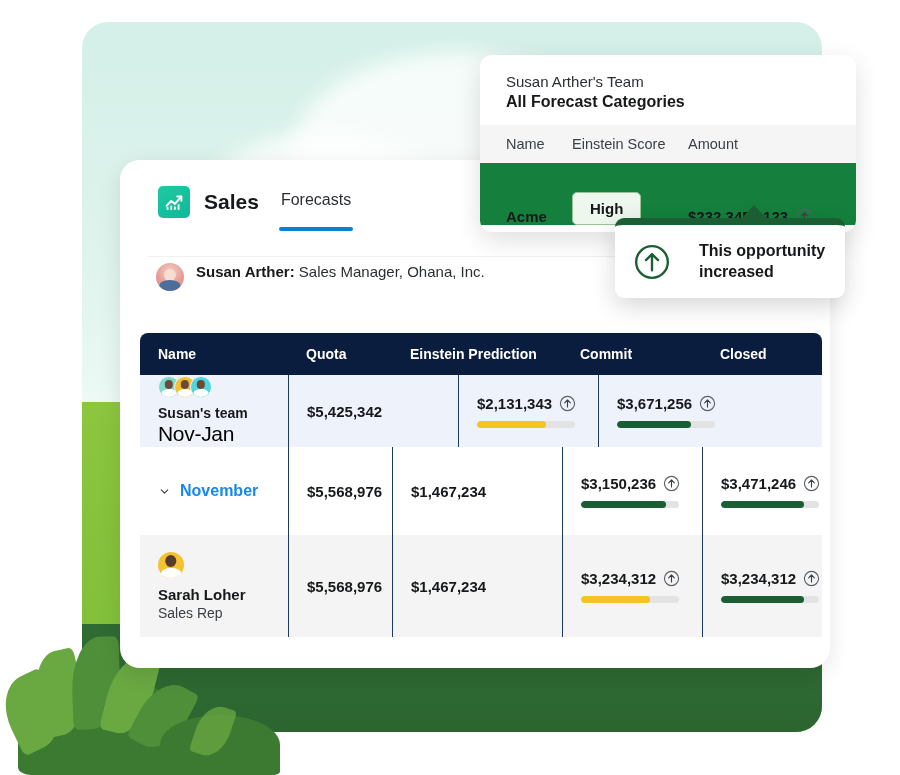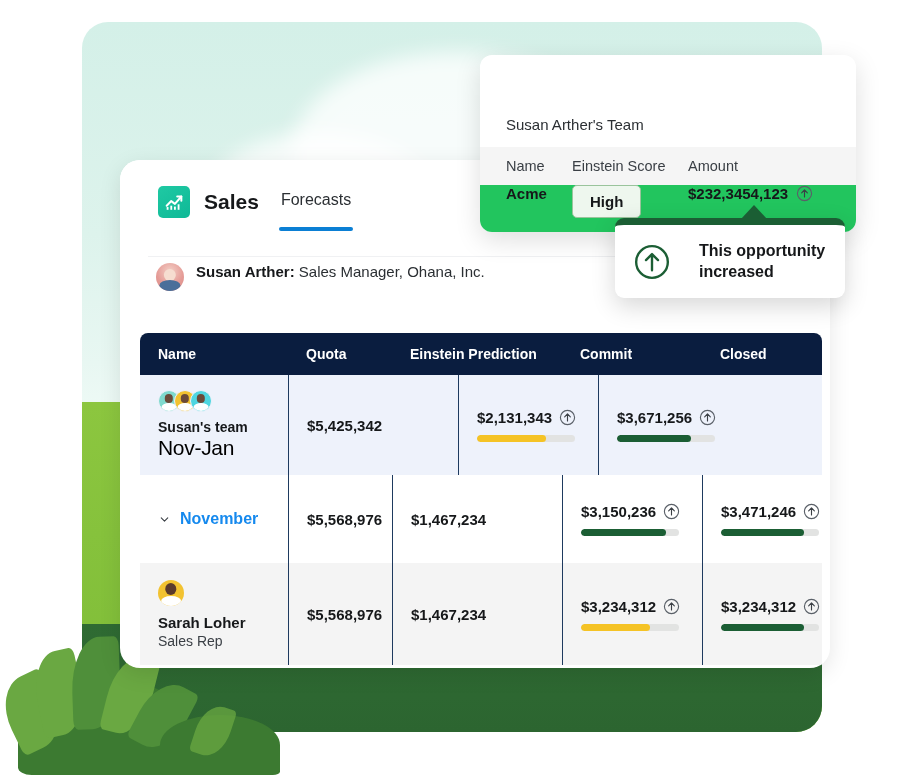--- a/index.html
+++ b/index.html
@@ -150,21 +150,21 @@
   .col-name     { width: 148px; flex: none; }
   .col-quota    { width: 104px; flex: none; }
   .col-einstein { width: 170px; flex: none; }
   .col-commit   { width: 140px; flex: none; }
   .col-closed   { width: 120px; flex: none; }
 
   .trow {
     display: flex; align-items: center;
     position: relative;
   }
-  .trow.r1 { height: 100px; background: #eef2fb; }
+  .trow.r1 { height: 72px; background: #eef2fb; }
   .trow.r2 { height: 88px;  background: #ffffff; }
   .trow.r3 { height: 102px; background: #f4f4f4; }
 
   
   .trow .col-quota,
   .trow .col-einstein,
   .trow .col-commit,
   .trow .col-closed {
     border-left: 1.5px solid #1e3a5f;
     align-self: stretch;
@@ -235,32 +235,32 @@
   .fc-panel {
     position: absolute;
     left: 480px; top: 55px;
     width: 376px; height: 177px;
     background: #ffffff;
     border-radius: 12px;
     box-shadow: 0 8px 26px rgba(0,0,0,.13);
     overflow: hidden;
   }
   .fc-head { padding: 18px 0 14px 26px; }
-  .fc-team { font-size: 15px; color: #2b2f33; margin-top: 43px; }
+  .fc-team { font-size: 15px; color: #2b2f33; }
   .fc-title { font-size: 16px; font-weight: bold; color: #16181a; margin-top: 3px; }
   .fc-cols {
     display: flex; align-items: center; height: 38px;
     background: #f5f5f5; padding-left: 26px;
     font-size: 14.5px; color: #3a3f45;
   }
   .fc-cols .c-name { width: 66px; }
   .fc-cols .c-score { width: 116px; }
   .fc-row {
-    display: flex; align-items: flex-start; height: 62px;
-    padding-left: 26px; background: #22c55e;
+    display: flex; align-items: flex-end; height: 62px;
+    padding-left: 26px; background: #15803d;
   }
   .fc-row .c-name { width: 66px; font-size: 15px; font-weight: bold; color: #16181a; }
   .fc-row .c-score { width: 116px; }
   .badge {
     display: inline-block;
     padding: 7px 17px;
     font-size: 15px; font-weight: bold; color: #16181a;
     background: #eef7ee;
     border: 1.5px solid #9ac49c;
     border-radius: 5px;
@@ -469,20 +469,21 @@
             </div>
         </div>
       </div>
 
     </div>
   </div>
 
   <div class="fc-panel">
     <div class="fc-head">
       <div class="fc-team">Susan Arther's Team</div>
+      <div class="fc-title">All Forecast Categories</div>
     </div>
     <div class="fc-cols">
       <div class="c-name">Name</div>
       <div class="c-score">Einstein Score</div>
       <div class="c-amount">Amount</div>
     </div>
     <div class="fc-row">
       <div class="c-name">Acme</div>
       <div class="c-score">
         <span class="badge">High</span>

